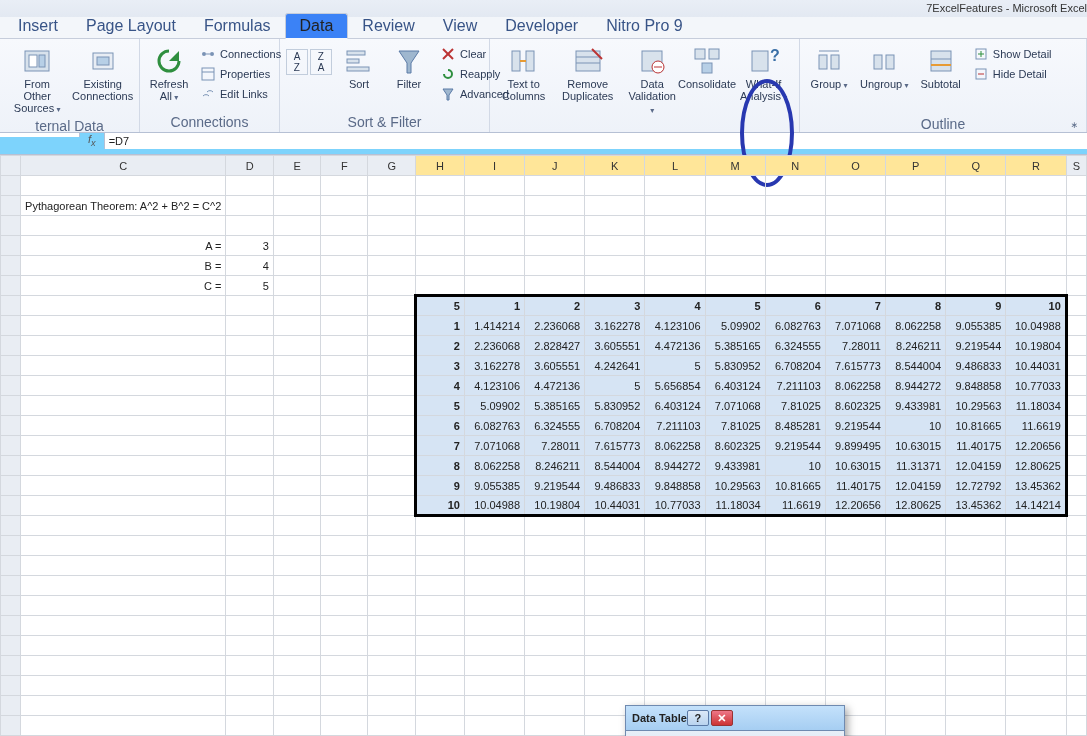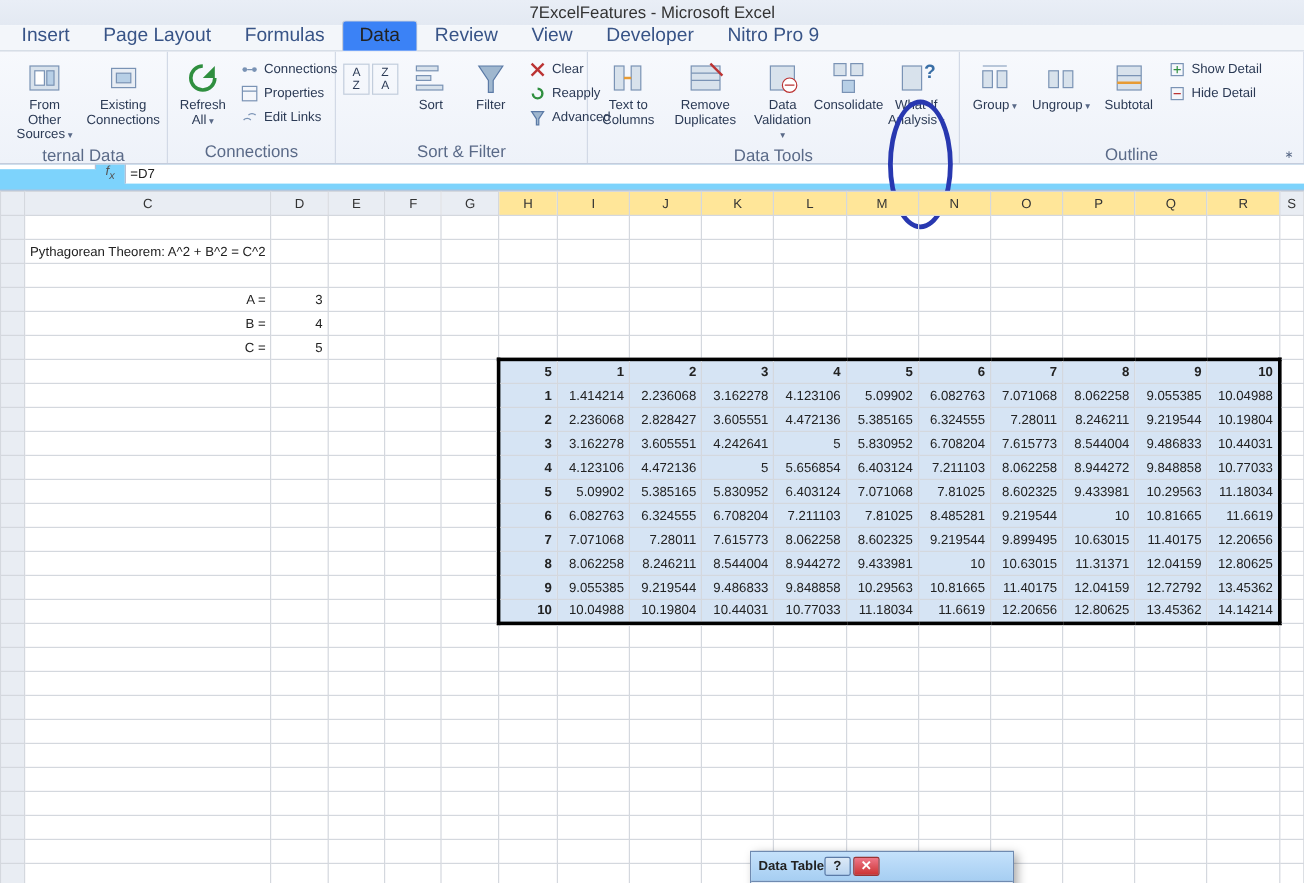--- a/index.html
+++ b/index.html
@@ -1,17 +1,17 @@
 <!DOCTYPE html>
 <html><head>
 <meta charset="utf-8">
 <style>
   * { box-sizing: border-box; }
   body { margin: 0; font-family: "Segoe UI", Tahoma, sans-serif; font-size: 11px; background: #fff; color: #222; width: 1087px; }
-  .title-bar { text-align: center; padding: 2px 0 3px; background: linear-gradient(#e9eef6,#e3e9f2); font-size: 14px; color: #333; }
+  .title-bar { text-align: right; padding: 2px 0 3px; background: linear-gradient(#e9eef6,#e3e9f2); font-size: 11px; color: #333; }
   .tabs { display: flex; gap: 0; background: #f3f6fa; border-bottom: 1px solid #c6cddb; padding-left: 4px; height: 22px; align-items: flex-end; }
   .tab { padding: 3px 14px; cursor: pointer; color: #385487; font-size: 16px; }
   .tab.active { background: #3b82f6; border: 1px solid #c6cddb; border-bottom: 1px solid #f7f9fd; border-radius: 3px 3px 0 0; position: relative; top: 1px; color:#222;}
   .ribbon { display: flex; background: linear-gradient(#f7f9fd,#eef2f9); border-bottom: 1px solid #b6c0d4; height: 94px; overflow: hidden; }
   .ribbon-group { border-right: 1px solid #d2d9e6; padding: 4px 6px 2px; display: flex; flex-direction: column; justify-content: space-between; }
   .ribbon-items { display: flex; gap: 4px; align-items: flex-start; flex: 1; }
   .big-btn { display: flex; flex-direction: column; align-items: center; justify-content: flex-start; width: auto; min-width: 46px; padding: 2px 4px; cursor: pointer; text-align: center; color: #2b3a55;}
   .big-btn .ico { width: 32px; height: 32px; margin-bottom: 1px; display:flex; align-items:center; justify-content:center;}
   .big-btn .lbl { line-height: 1.1; }
   .small-stack { display: flex; flex-direction: column; gap: 2px; padding-top: 2px;}
@@ -249,21 +249,20 @@
         <span class="ico">
               <svg width="32" height="32">
                 <rect x="4" y="6" width="16" height="20" fill="#d8e2ec" stroke="#7a93b5"></rect>
                 <text x="22" y="16" font-size="16" fill="#3a6fa6" font-weight="bold">?</text>
               </svg>
             </span>
         <span class="lbl arrow-down">What-If
 Analysis</span>
       </div>
     </div>
-    <div class="group-label">Data Tools</div>
   </div>
 
   <div class="ribbon-group" style="flex:1">
     <div class="ribbon-items">
       <div class="big-btn">
         <span class="ico">
               <svg width="32" height="32">
                 <rect x="6" y="10" width="8" height="14" fill="#d8e2ec" stroke="#7a93b5"></rect>
                 <rect x="18" y="10" width="8" height="14" fill="#d8e2ec" stroke="#7a93b5"></rect>
                 <path d="M6 6 L26 6" stroke="#7a93b5"></path>

